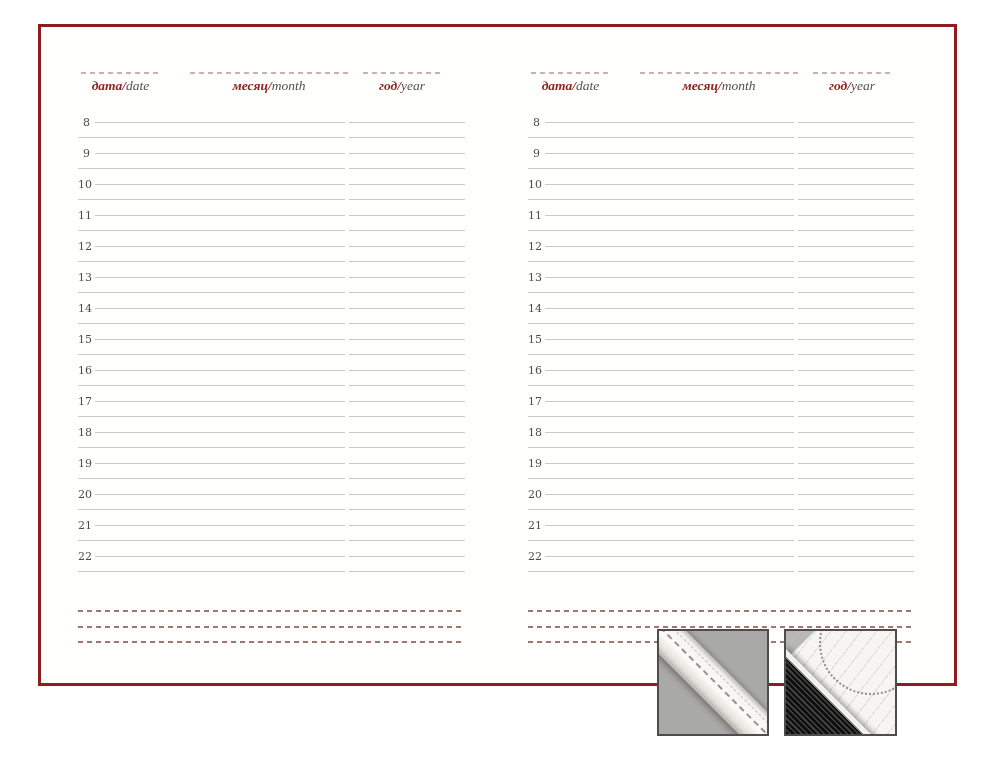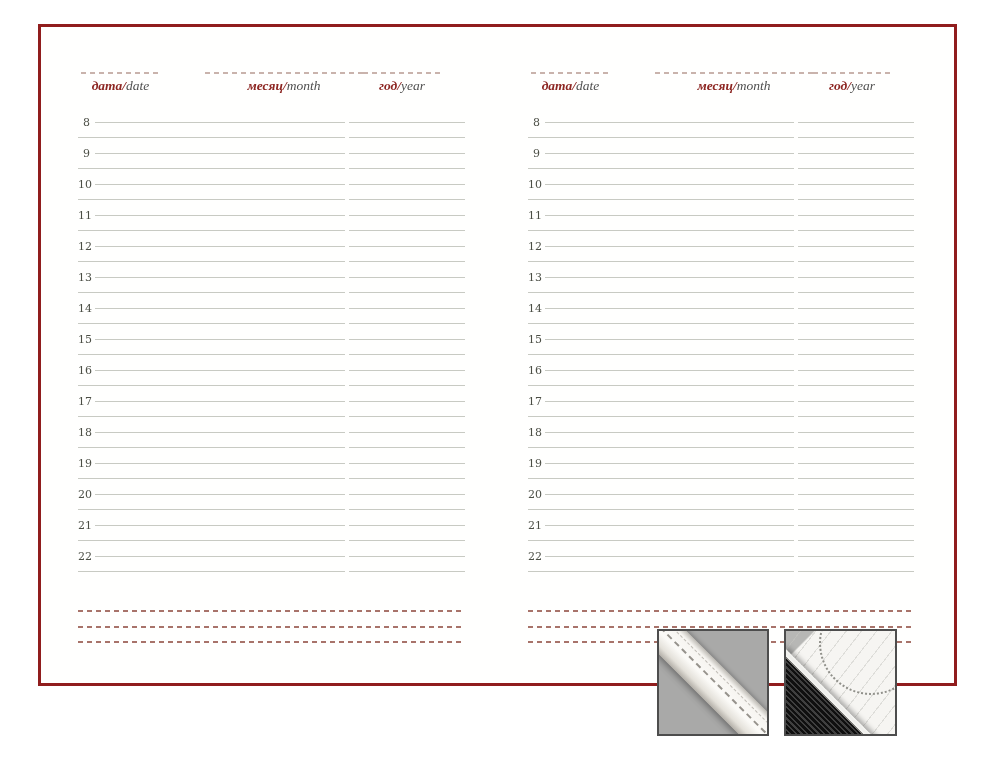--- a/index.html
+++ b/index.html
@@ -23,21 +23,21 @@
     box-sizing:border-box;border:3px solid var(--frame-border);
     background:#fffffe;
   }
   .page{position:absolute;top:0;bottom:0;}
   .page.left{left:37px;width:387px;}
   .page.right{left:487px;width:386px;}
 
   
   .hg{position:absolute;top:45px;}
   .hg.g1{left:3px;width:79px;}
-  .hg.g2{left:127px;width:158px;}
+  .hg.g2{left:112px;width:158px;}
   .hg.g3{left:285px;width:78px;}
   .hdash{height:2px;background:repeating-linear-gradient(90deg,var(--header-dash) 0 5px,transparent 5px 9px);}
   .hlabel{
     margin-top:5px;text-align:center;white-space:nowrap;
     font-style:italic;font-size:13.5px;line-height:14px;
   }
   .hlabel .ru{color:var(--label-ru);font-weight:bold;}
   .hlabel .sep{color:var(--label-ru);font-weight:bold;}
   .hlabel .en{color:var(--label-en);}
 

